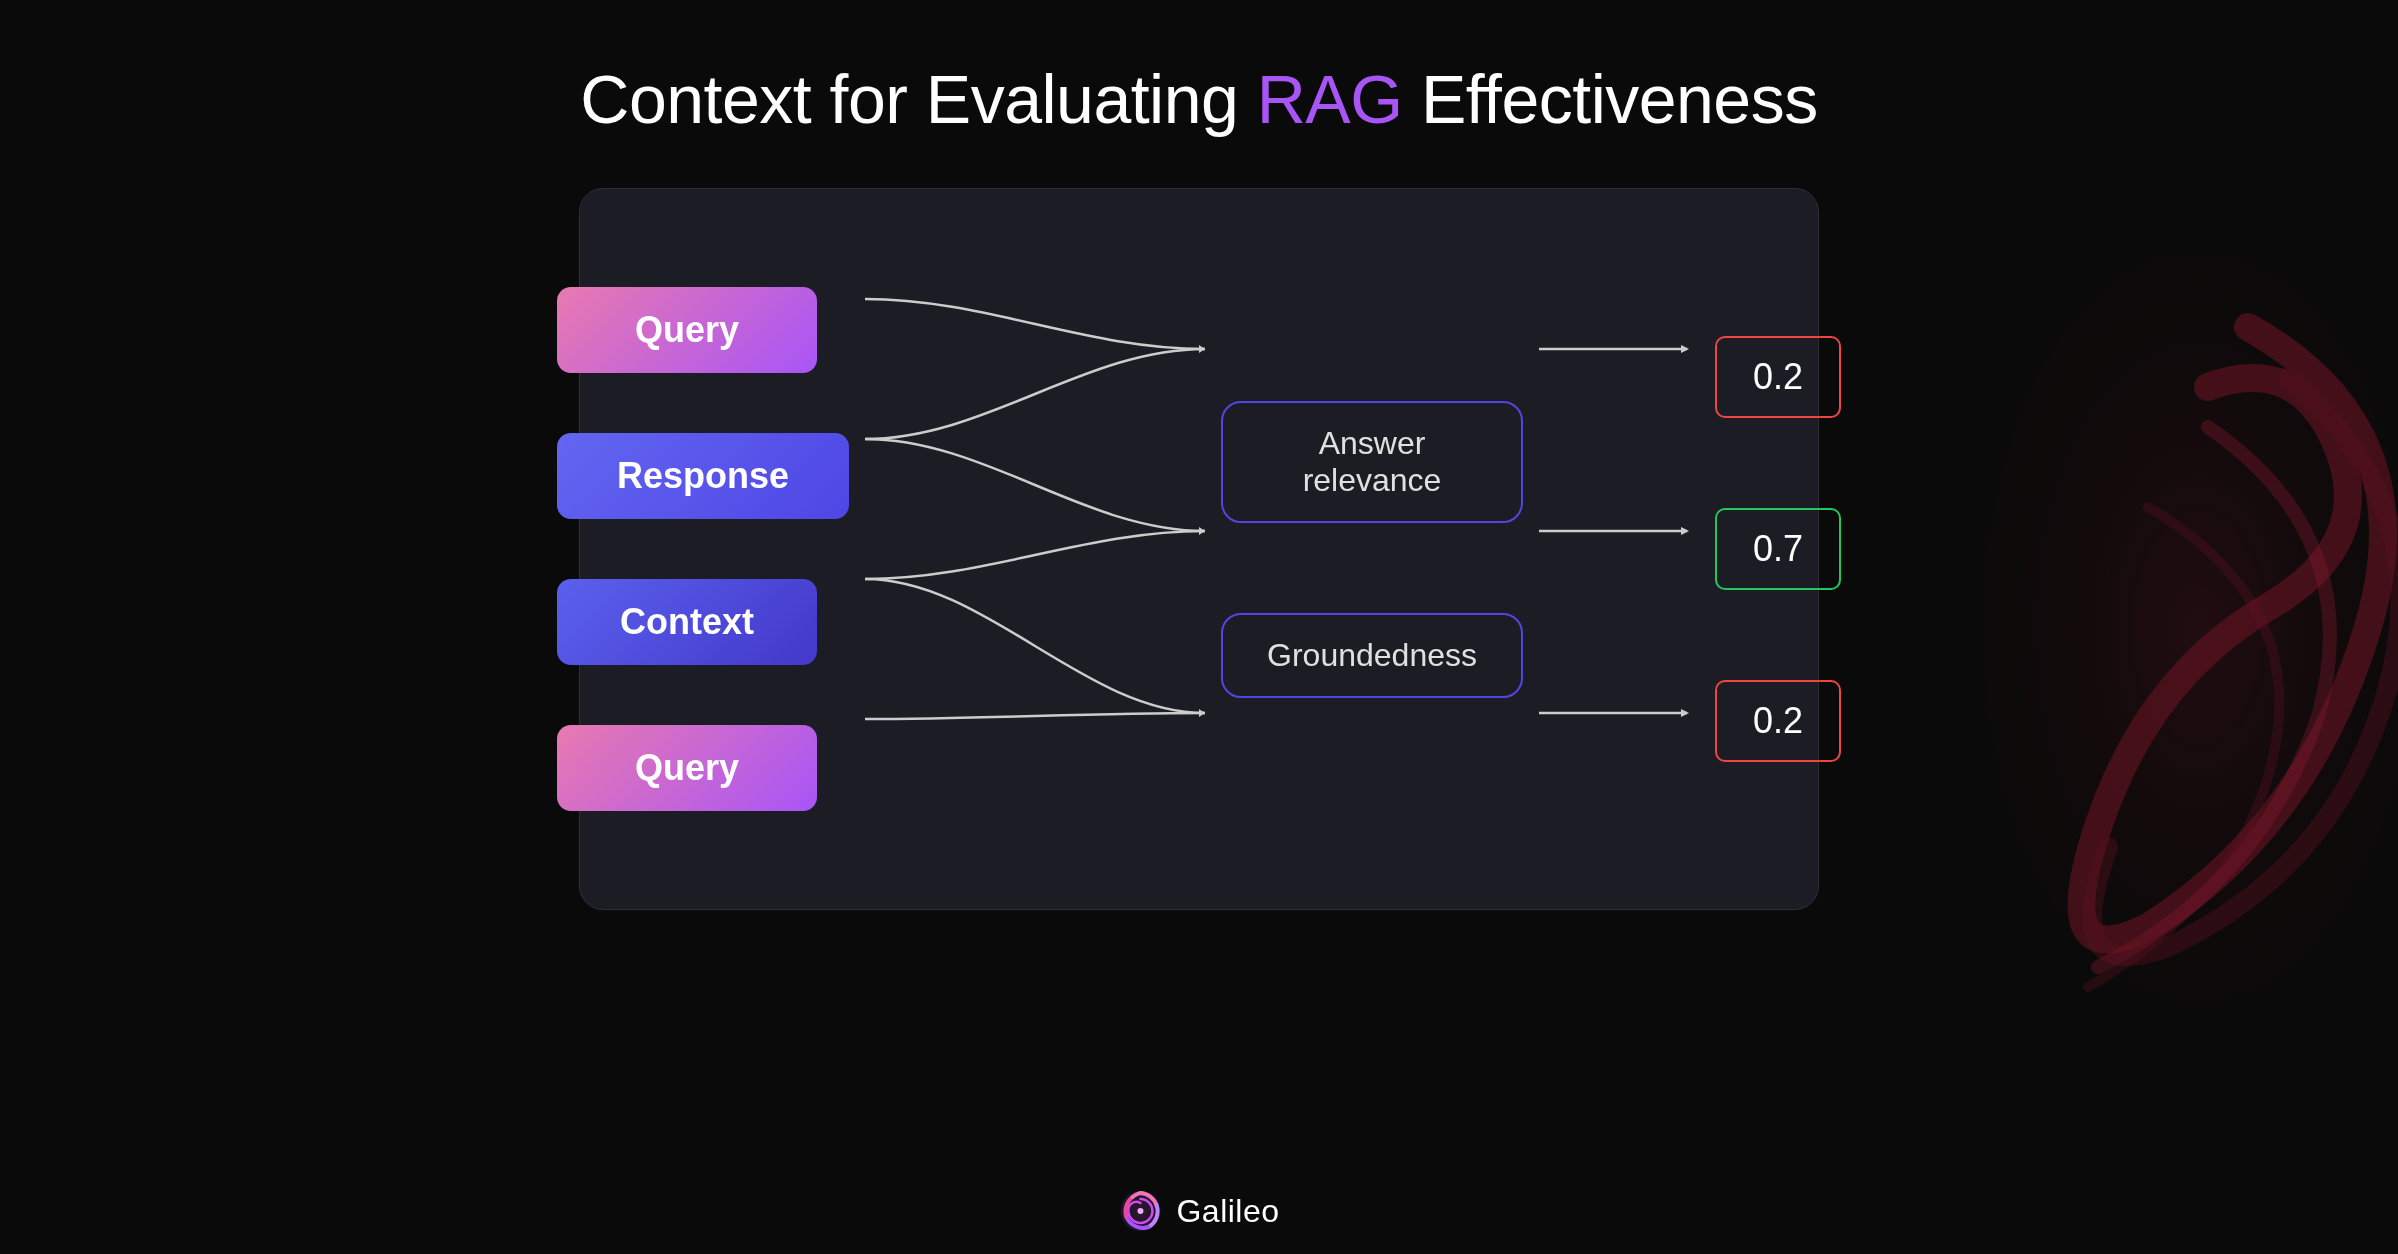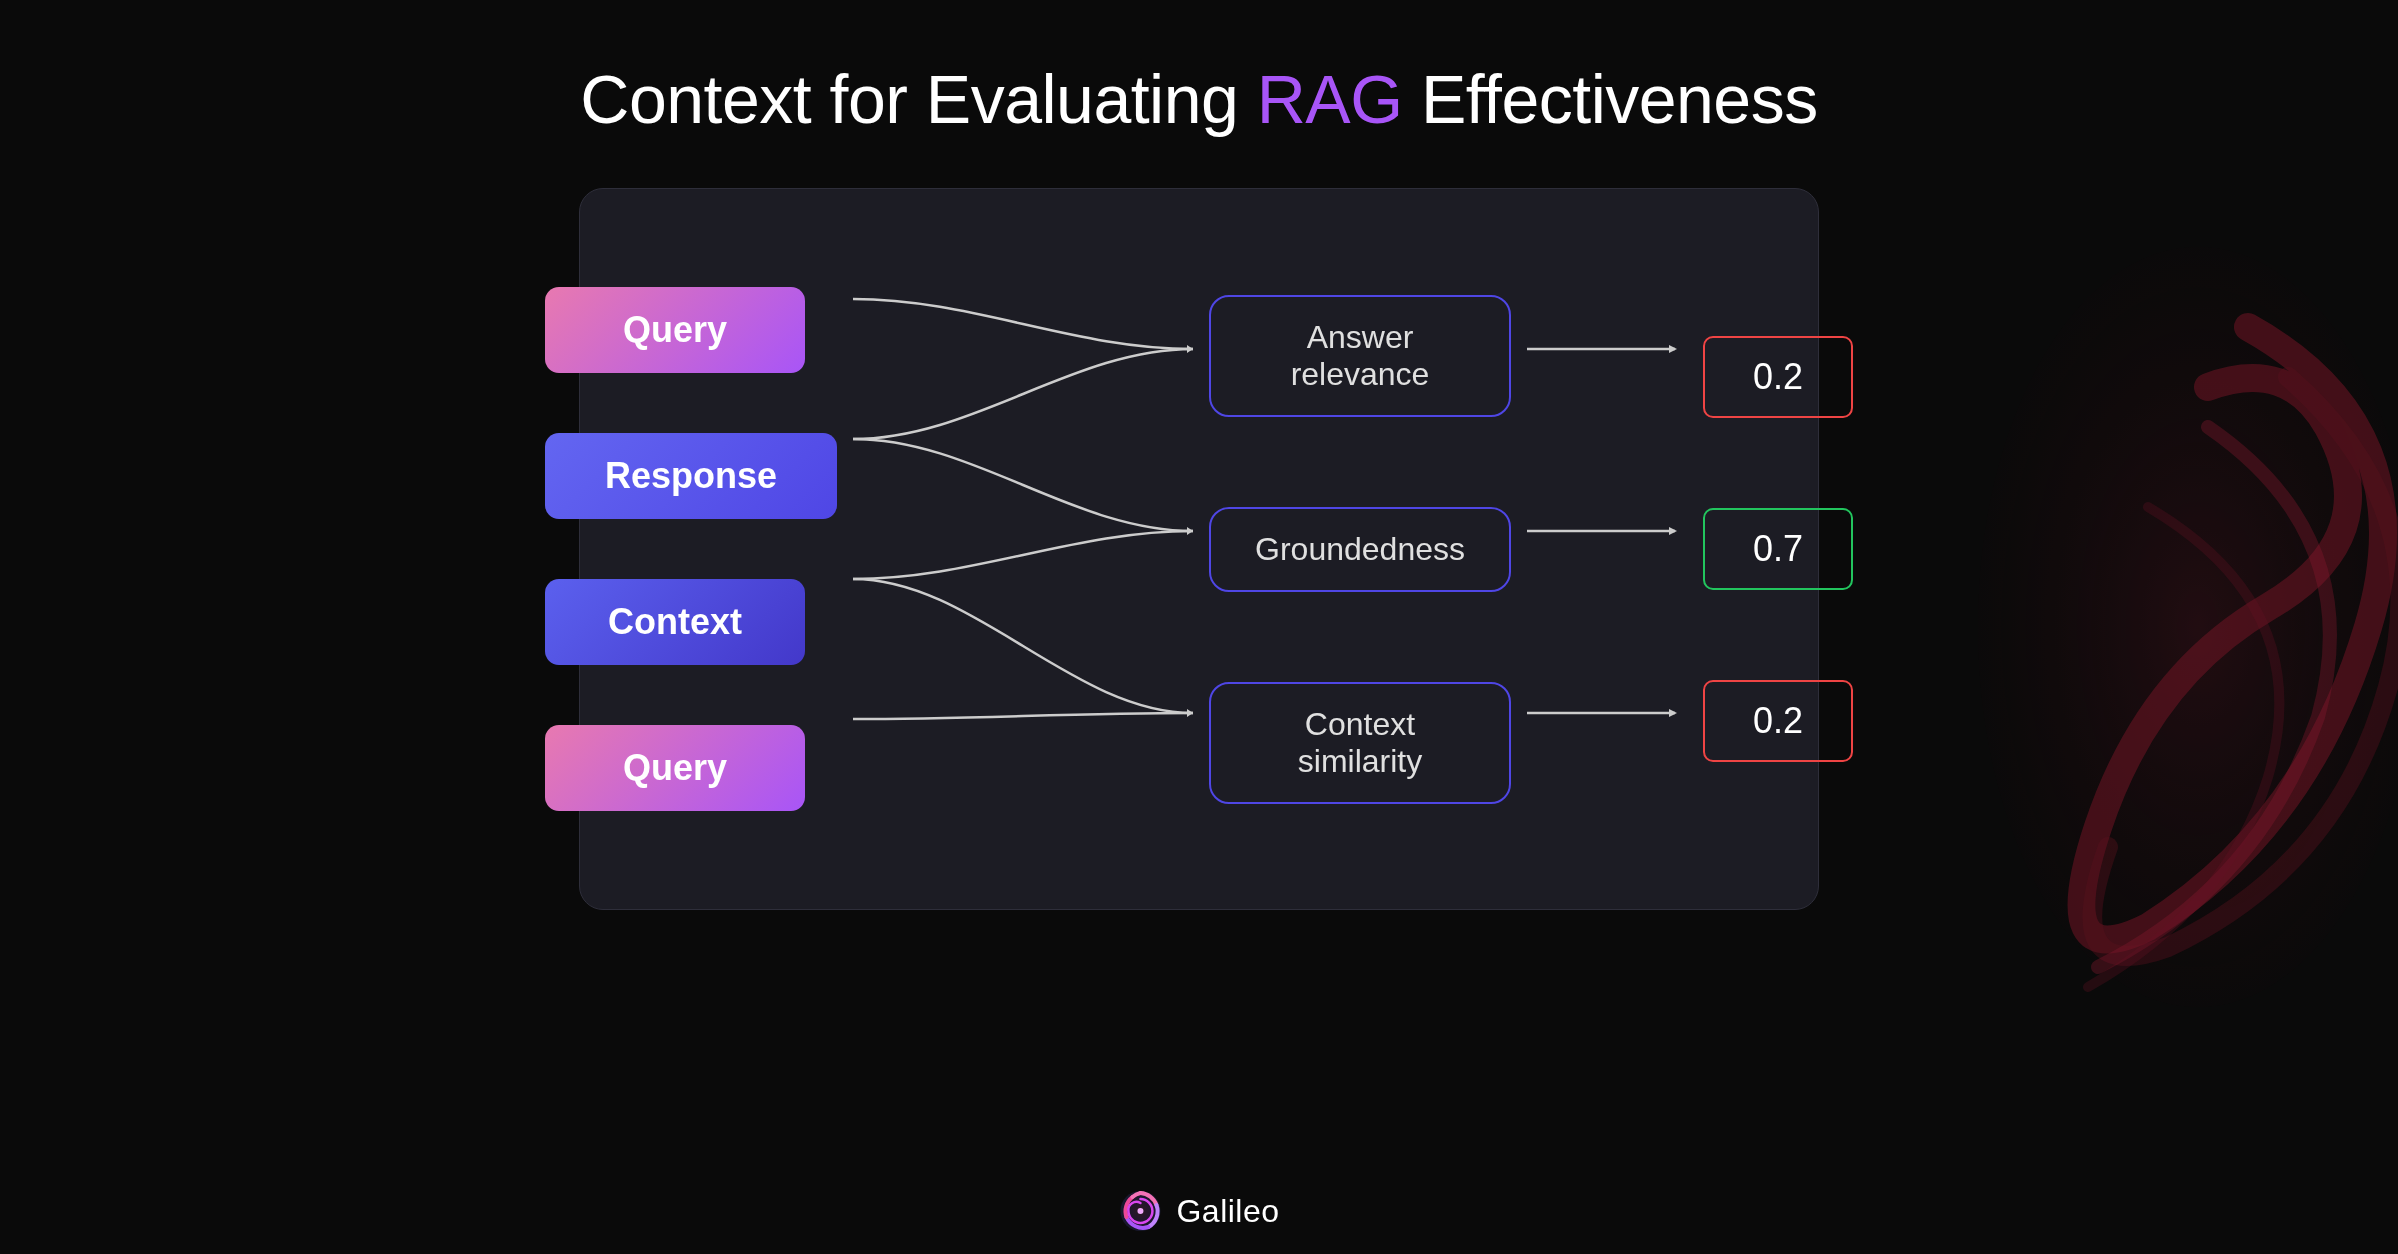--- a/index.html
+++ b/index.html
@@ -143,21 +143,21 @@
 
     
     .right-col {
       display: flex;
       flex-direction: column;
       gap: 90px;
       align-items: center;
     }
 
     .score-box {
-      padding: 18px 48px;
+      padding: 18px 36px;
       border-radius: 10px;
       font-size: 36px;
       font-weight: 500;
       color: #ffffff;
       text-align: center;
       min-width: 110px;
       border: 2px solid;
       background: transparent;
     }
 
@@ -250,23 +250,20 @@
       <polygon points="334,268 340,272 334,276" fill="#cccccc"></polygon>
       <polygon points="334,450 340,454 334,458" fill="#cccccc"></polygon>
     </svg>
 
     <div class="middle-col">
       <div class="metric-box metric-box-answer">
         <span>Answer relevance</span>
       </div>
       <div class="metric-box metric-box-ground">
         <span>Groundedness</span>
-      </div>
-      <div class="metric-box metric-box-context">
-        <span>Context similarity</span>
       </div>
     </div>
 
     <svg class="arrow-svg" width="160" height="580" viewBox="0 0 160 580" xmlns="http://www.w3.org/2000/svg">
 
       <line x1="0" y1="90" x2="148" y2="90" stroke="#cccccc" stroke-width="2.5"></line>
       <polygon points="142,86 150,90 142,94" fill="#cccccc"></polygon>
       <line x1="0" y1="272" x2="148" y2="272" stroke="#cccccc" stroke-width="2.5"></line>
       <polygon points="142,268 150,272 142,276" fill="#cccccc"></polygon>
       <line x1="0" y1="454" x2="148" y2="454" stroke="#cccccc" stroke-width="2.5"></line>

